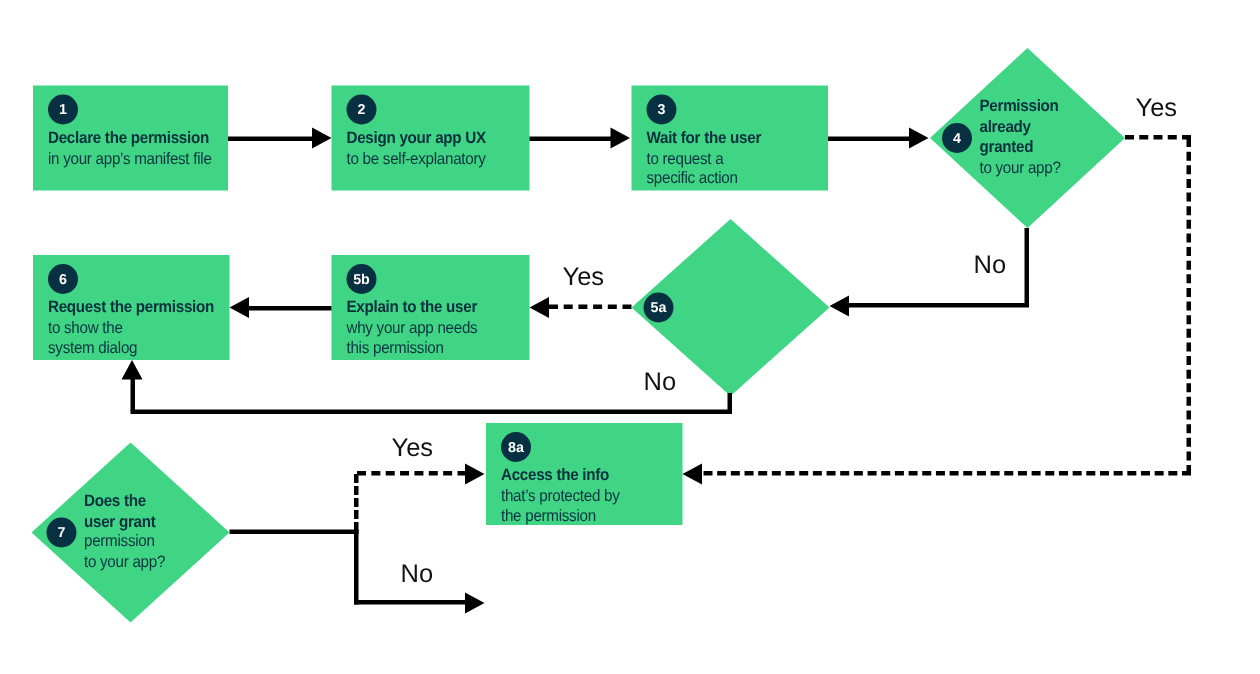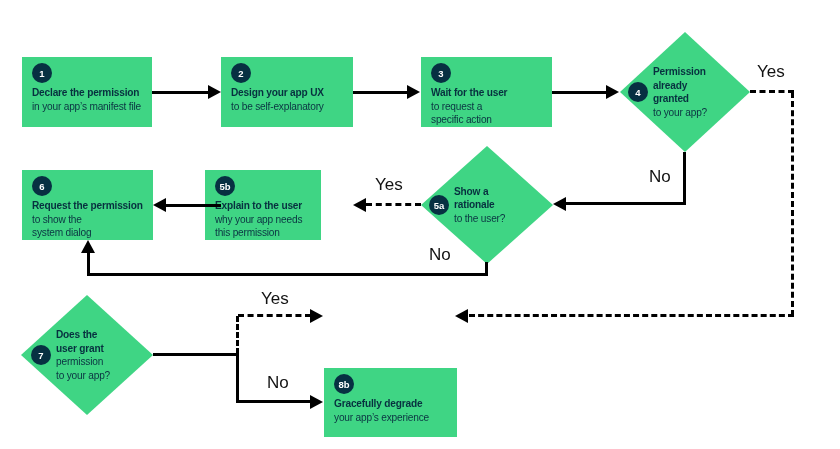--- a/index.html
+++ b/index.html
@@ -67,29 +67,24 @@
 granted</div>
         <div class="body">to your app?</div>
       </div>
     </div>
   </div>
 
   <div class="diamond" style="left:421px;top:146px;width:132px;height:118px">
     <div class="diamond-bg"></div>
     <div class="dcontent">
       <div class="badge">5a</div>
-      <div class="dtext">
-        <div class="title">Show a
-rationale</div>
-        <div class="body">to the user?</div>
-      </div>
     </div>
   </div>
 
-  <div class="box" style="left:205px;top:170px;width:116px;height:70px">
+  <div class="box" style="left:221px;top:170px;width:132px;height:70px">
     <div class="badge">5b</div>
     <div class="title">Explain to the user</div>
     <div class="body">why your app needs
 this permission</div>
   </div>
 
   <div class="box" style="left:22px;top:170px;width:131px;height:70px">
     <div class="badge">6</div>
     <div class="title">Request the permission</div>
     <div class="body">to show the
@@ -102,26 +97,27 @@
       <div class="badge">7</div>
       <div class="dtext">
         <div class="title">Does the
 user grant</div>
         <div class="body">permission
 to your app?</div>
       </div>
     </div>
   </div>
 
+  <div class="box" style="left:324px;top:282px;width:131px;height:68px">
+    <div class="badge">8a</div>
+    <div class="title">Access the info</div>
+    <div class="body">that’s protected by
+the permission</div>
+  </div>
 
-  <div class="box" style="left:324px;top:368px;width:133px;height:69px">
-    <div class="badge">8b</div>
-    <div class="title">Gracefully degrade</div>
-    <div class="body">your app’s experience</div>
-  </div>
 
   <div class="hline" style="left:152px;top:91px;width:57px"></div>
   <div class="arr arr-r" style="left:208px;top:85px"></div>
 
   <div class="hline" style="left:353px;top:91px;width:55px"></div>
   <div class="arr arr-r" style="left:407px;top:85px"></div>
 
   <div class="hline" style="left:552px;top:91px;width:55px"></div>
   <div class="arr arr-r" style="left:606px;top:85px"></div>
 

